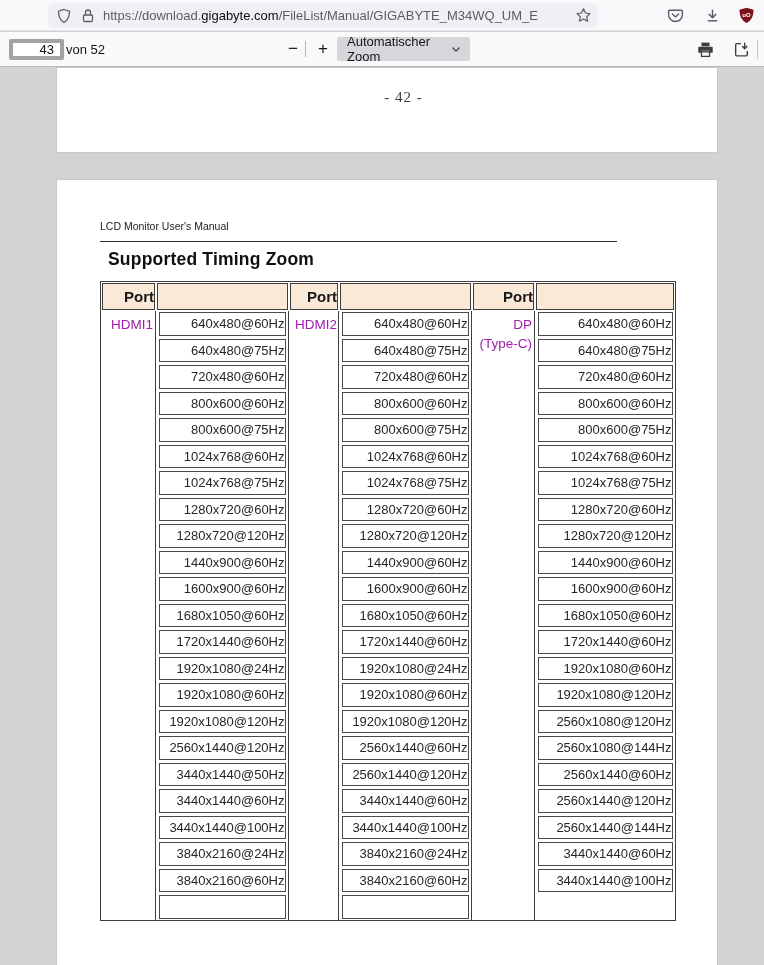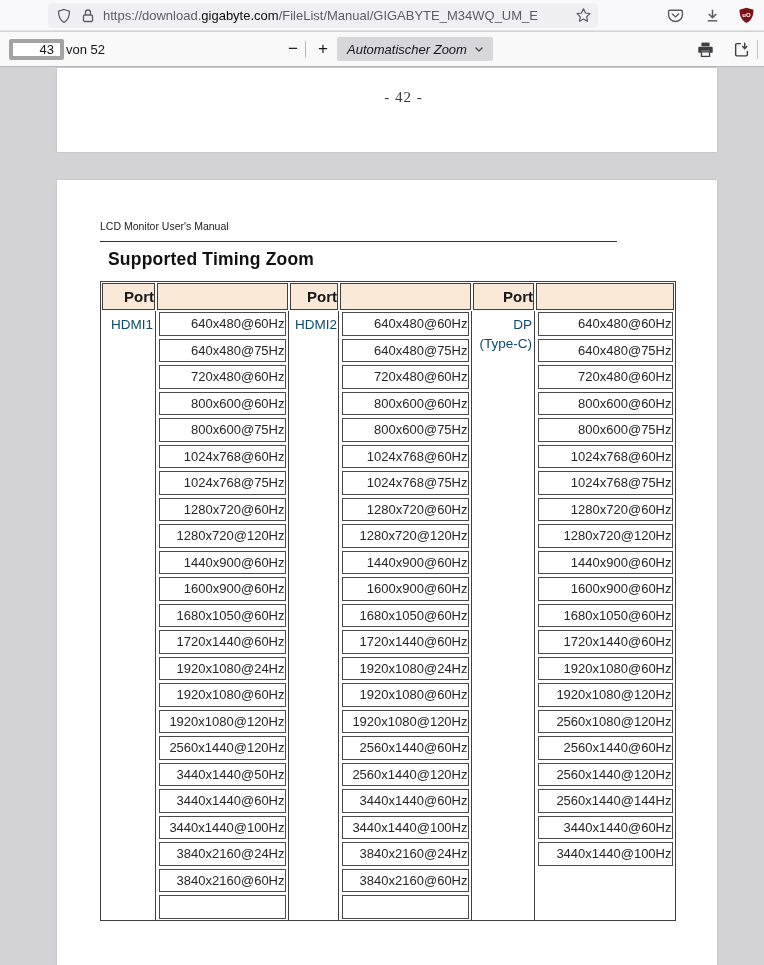--- a/index.html
+++ b/index.html
@@ -28,23 +28,23 @@
                  background:#f9f9fa; border-bottom:1px solid #b8b8bb; }
   .page-input { position:absolute; left:9px; top:7px; width:55px; height:21px;
                 border:4px solid #a3a3a3; border-radius:2px; background:#fff;
                 font-size:13px; text-align:right; padding-right:6px; color:#15141a;
                 font-family:"Liberation Sans",sans-serif; }
   .page-count { position:absolute; left:66px; top:10px; font-size:13px; color:#15141a; }
   .zoom-btn { position:absolute; top:3px; width:24px; height:28px; background:none; border:none;
               font-size:17px; color:#15141a; cursor:default; }
   .zb-minus { left:281px; } .zb-plus { left:311px; }
   .zoom-vdiv { position:absolute; left:305px; top:9px; width:1px; height:16px; background:#b5b5b8; }
-  .zoom-select { position:absolute; left:337px; top:5px; width:156px; height:24px;
+  .zoom-select { position:absolute; left:337px; top:5px; width:133px; height:24px;
                  background:#d7d7db; border-radius:2px; display:flex; align-items:center;
-                 padding:0 8px 0 10px;font-style:italic; }
+                 padding:0 8px 0 10px; }
   .zoom-select span { flex:1; font-size:13px; color:#15141a; }
   .tool-icon { position:absolute; top:9px; }
   .ti-print { left:697px; } .ti-save { left:733px; }
   .tools-vdiv { position:absolute; left:757px; top:8px; width:1px; height:19px; background:#c6c6c9; }
 
   
   .viewer { position:absolute; left:0; top:68px; width:764px; height:897px; background:#d3d3d6; }
   .page { position:absolute; left:57px; width:660px; background:#fff;
           box-shadow:0 0 2px rgba(0,0,0,.15); }
   .page-prev { top:0; height:84px; }
@@ -61,21 +61,21 @@
   .timing-table { position:absolute; left:43px; top:101px; width:576px;
                   border:1.5px solid #3f3f3f;text-align:right; --cols:55px 133px 50px 133px 63px 1fr;
                   --tb:#3f3f3f; }
   .t-header { display:grid; grid-template-columns:var(--cols); height:29px; }
   .h-cell { margin:1px; background:#fbe9d8; border:1px solid var(--tb);
             font-size:15px; font-weight:bold; color:#191919; padding-left:6px;
             line-height:25px; }
   .t-body { display:grid; grid-template-columns:var(--cols); }
   .t-body > .bcol { border-right:1px solid var(--tb); }
   .t-body > .bcol:last-child { border-right:none; }
-  .port-col { padding:4px 2px 0 6px; font-size:13.5px; color:#0c4a6e; line-height:19px; }
+  .port-col { padding:4px 2px 0 6px; font-size:13.5px; color:#a21caf; line-height:19px; }
   .timing-col { display:flex; flex-direction:column; }
   .timing-cell { height:23.6px; margin:1.4px 2.5px 1.5px 2.5px; border:1px solid #4a4a4a;
                  font-size:13px; color:#262626; line-height:21px; padding-left:8px;
                  white-space:nowrap; }
   svg { display:block; }
 </style>
 </head>
 <body>
 
 <div class="screen">
@@ -228,20 +228,21 @@
               <div class="timing-cell">1024x768@75Hz</div>
               <div class="timing-cell">1280x720@60Hz</div>
               <div class="timing-cell">1280x720@120Hz</div>
               <div class="timing-cell">1440x900@60Hz</div>
               <div class="timing-cell">1600x900@60Hz</div>
               <div class="timing-cell">1680x1050@60Hz</div>
               <div class="timing-cell">1720x1440@60Hz</div>
               <div class="timing-cell">1920x1080@60Hz</div>
               <div class="timing-cell">1920x1080@120Hz</div>
               <div class="timing-cell">2560x1080@120Hz</div>
+              <div class="timing-cell">2560x1080@144Hz</div>
               <div class="timing-cell">2560x1440@60Hz</div>
               <div class="timing-cell">2560x1440@120Hz</div>
               <div class="timing-cell">2560x1440@144Hz</div>
               <div class="timing-cell">3440x1440@60Hz</div>
               <div class="timing-cell">3440x1440@100Hz</div>
             </div>
           </div>
       </div>
     </div>
   </div>

